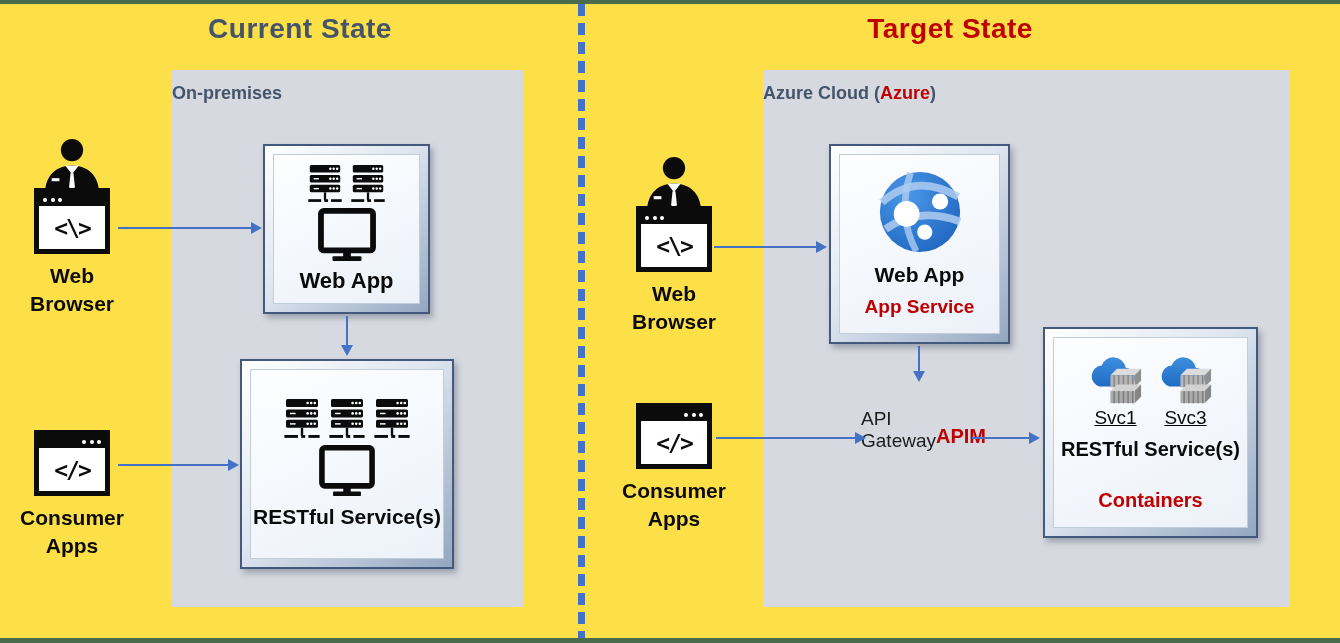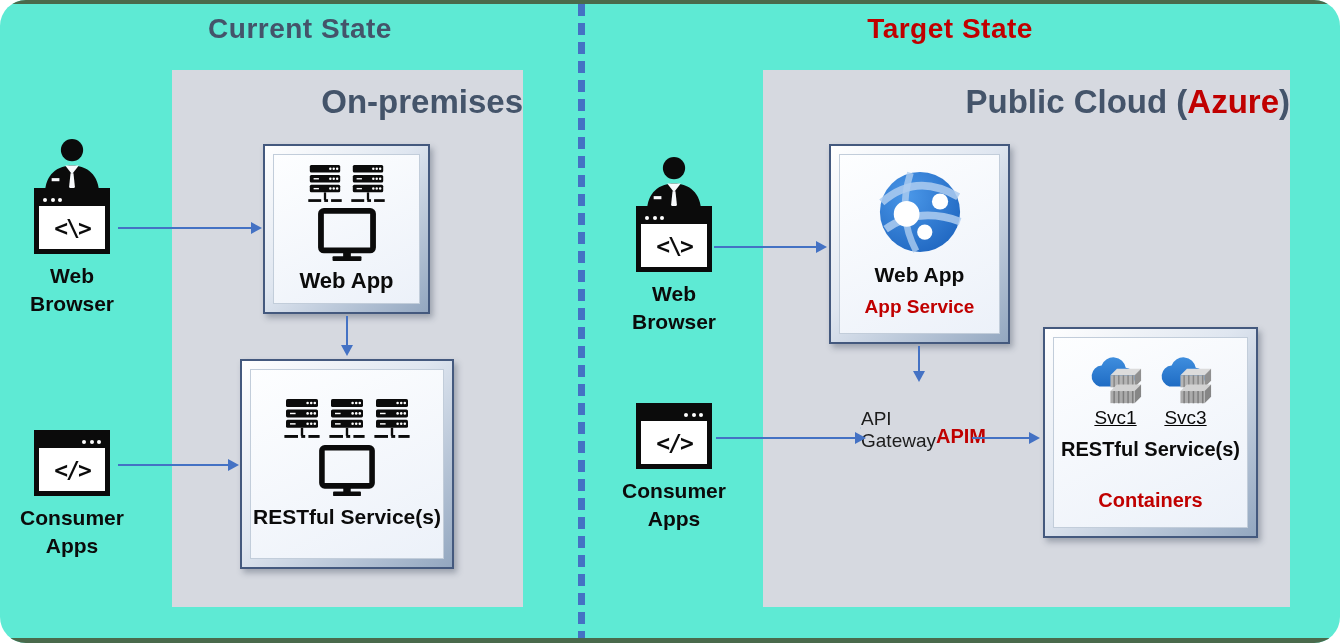--- a/index.html
+++ b/index.html
@@ -1,38 +1,38 @@
 <!DOCTYPE html>
 <html><head>
 <meta charset="utf-8">
 <style>
   * { margin:0; padding:0; box-sizing:border-box; }
   body { background:#ffffff; font-family:"Liberation Sans", sans-serif; }
   .canvas {
     position:relative; width:1340px; height:643px;
-    background:#5eead4; overflow:hidden;border-radius:26px;
+    background:#fde047; overflow:hidden;
   }
   .edge-strip { position:absolute; left:0; width:1340px; background:#4a6a4c; }
   .edge-top { top:0; height:4px; }
   .edge-bottom { bottom:0; height:5px; }
 
   .divider {
     position:absolute; left:578px; top:4px; bottom:5px; width:7px;
     background:repeating-linear-gradient(180deg,#4472c4 0 12px, transparent 12px 19px);
   }
 
   .section-title { position:absolute; top:13px; text-align:center; font-size:28px; font-weight:bold; letter-spacing:.5px; }
   .title-left  { left:0;   width:600px; color:#44546a; }
   .title-right { left:580px; width:740px; color:#c00000; }
 
   .panel { position:absolute; top:70px; height:537px; background:#d6d9e0; }
   .panel-left  { left:172px; width:351px; }
   .panel-right { left:763px; width:527px; }
-  .panel-title { position:absolute; top:13px; left:0; width:100%; text-align:right;
-                 font-size:33px; font-weight:bold; color:#44546a; }
+  .panel-title { position:absolute; top:13px; left:0; width:100%; text-align:left;
+                 font-size:18px; font-weight:bold; color:#44546a; }
   .red-text { color:#c00000; }
 
   
   .box3d {
     position:absolute; border:2px solid #44597e;
     background:linear-gradient(135deg,#ffffff 0%,#dfe6f0 45%,#93a7c0 100%);
     padding:8px; box-shadow:3px 4px 6px rgba(50,60,80,.35);
   }
   .box3d .inner {
     width:100%; height:100%;
@@ -243,21 +243,21 @@
   </div>
 
   <div class="arrow-h" style="left:118px; top:227px; width:134px;"></div>
   <div class="arrow-h" style="left:118px; top:464px; width:111px;"></div>
   <div class="arrow-v" style="left:346px; top:316px; height:30px;"></div>
 
   <div class="section-title title-right">Target State</div>
 
   <div class="panel panel-right">
     <div class="panel-title">
-      <span>Public Cloud (</span><span class="red-text">Azure</span><span>)</span>
+      <span>Azure Cloud (</span><span class="red-text">Azure</span><span>)</span>
     </div>
   </div>
 
   <div class="actor" style="left:624px; top:156px;">
     <svg class="person-icon" width="62" height="57" viewBox="0 0 64 58">
         <use href="#person"></use>
       </svg>
     <div class="browser-icon">
       <div class="browser-bar">
         <i class="dot"></i>

